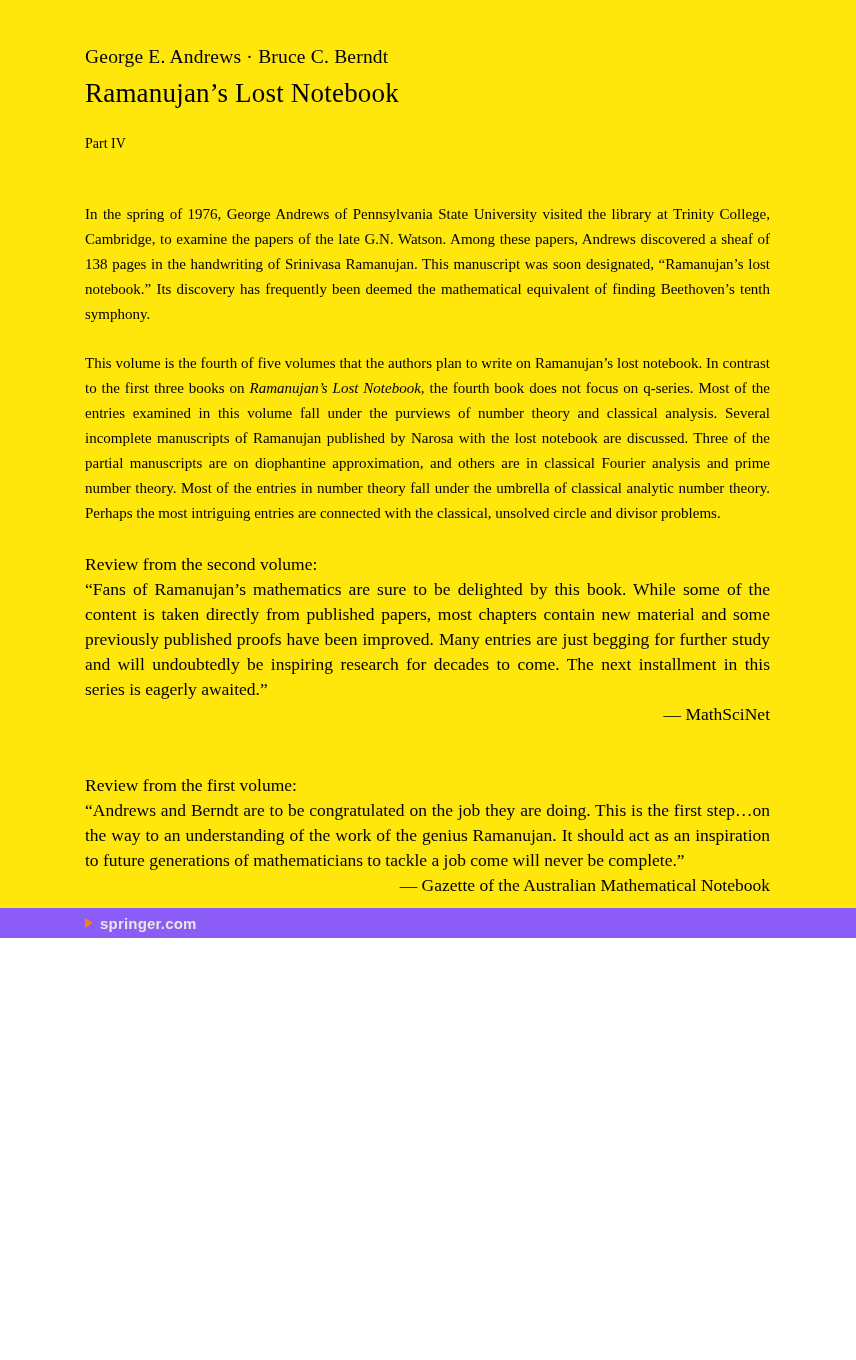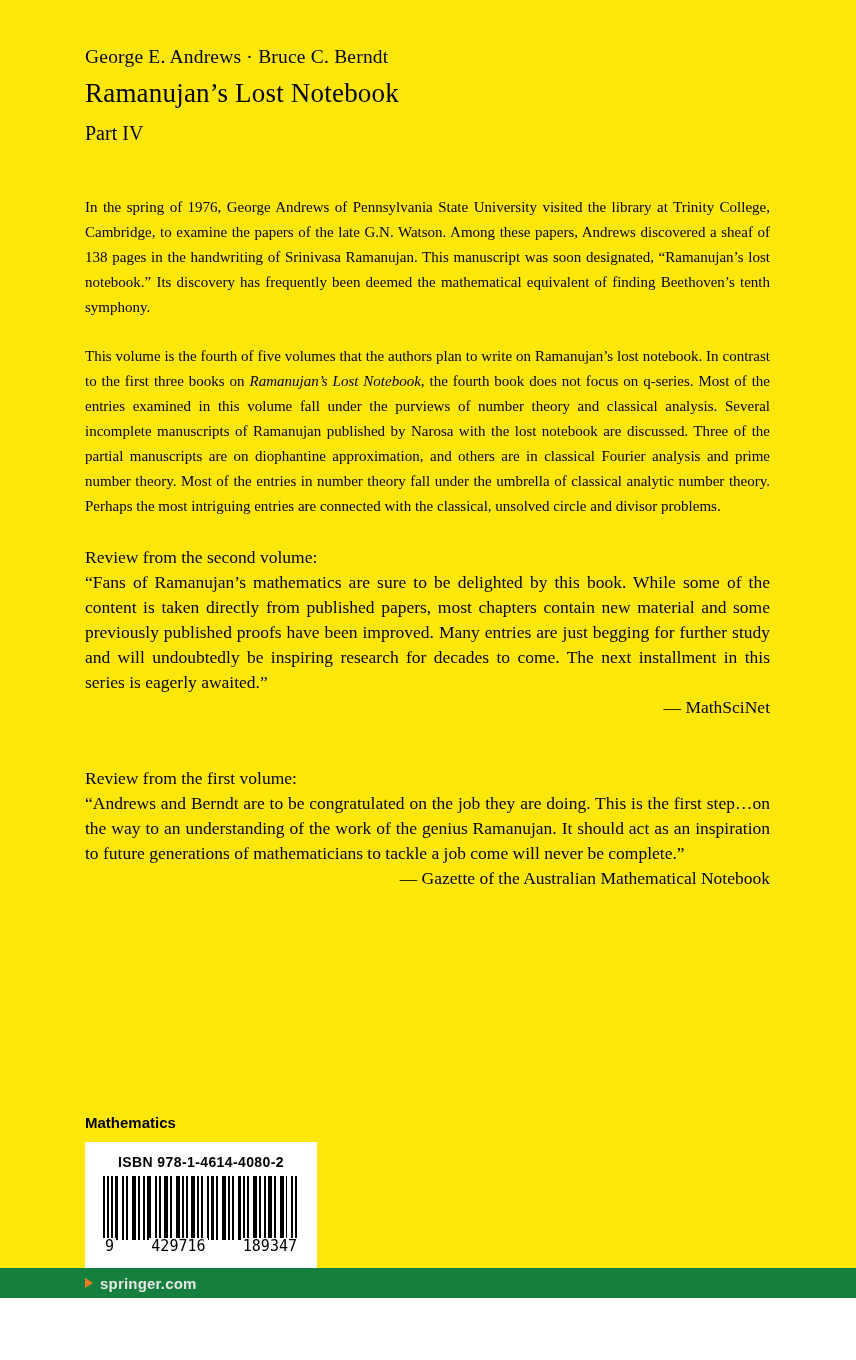--- a/index.html
+++ b/index.html
@@ -6,39 +6,39 @@
   body {
     width: 856px;
     height: 1360px;
     background: #ffffff;
     font-family: "Liberation Serif", serif;
     color: #000;
   }
   .cover {
     position: relative;
     width: 856px;
-    height: 1298px;
+    height: 938px;
     background: #ffe60b;
     overflow: hidden;
   }
   .content {
     padding: 46px 86px 0 85px;
   }
   .authors {
     font-size: 19.5px;
     letter-spacing: 0.2px;
   }
   .title {
     font-size: 27px;
     margin-top: 10px;
     letter-spacing: 0.2px;
   }
   .subtitle {
-    font-size: 20px;
-    margin-top: 13px;
+    font-size: 14px;
+    margin-top: 27px;
   }
   .para {
     font-size: 15px;
     line-height: 25px;
     text-align: justify;
   }
   .p1 { margin-top: 50px; }
   .p2 { margin-top: 24px; }
   .italic { font-style: italic; }
   .review { margin-top: 26px; }
@@ -107,21 +107,21 @@
   .barcode-digits span {
     background: #ffffff;
     padding: 0 2px;
   }
   .springer-bar {
     position: absolute;
     left: 0;
     right: 0;
     bottom: 0;
     height: 30px;
-    background: #15803d;
+    background: #8b5cf6;
     display: flex;
     align-items: center;
     padding-left: 85px;
     box-sizing: border-box;
   }
   .springer-arrow {
     width: 0;
     height: 0;
     border-left: 8px solid #f47e20;
     border-top: 5px solid transparent;

